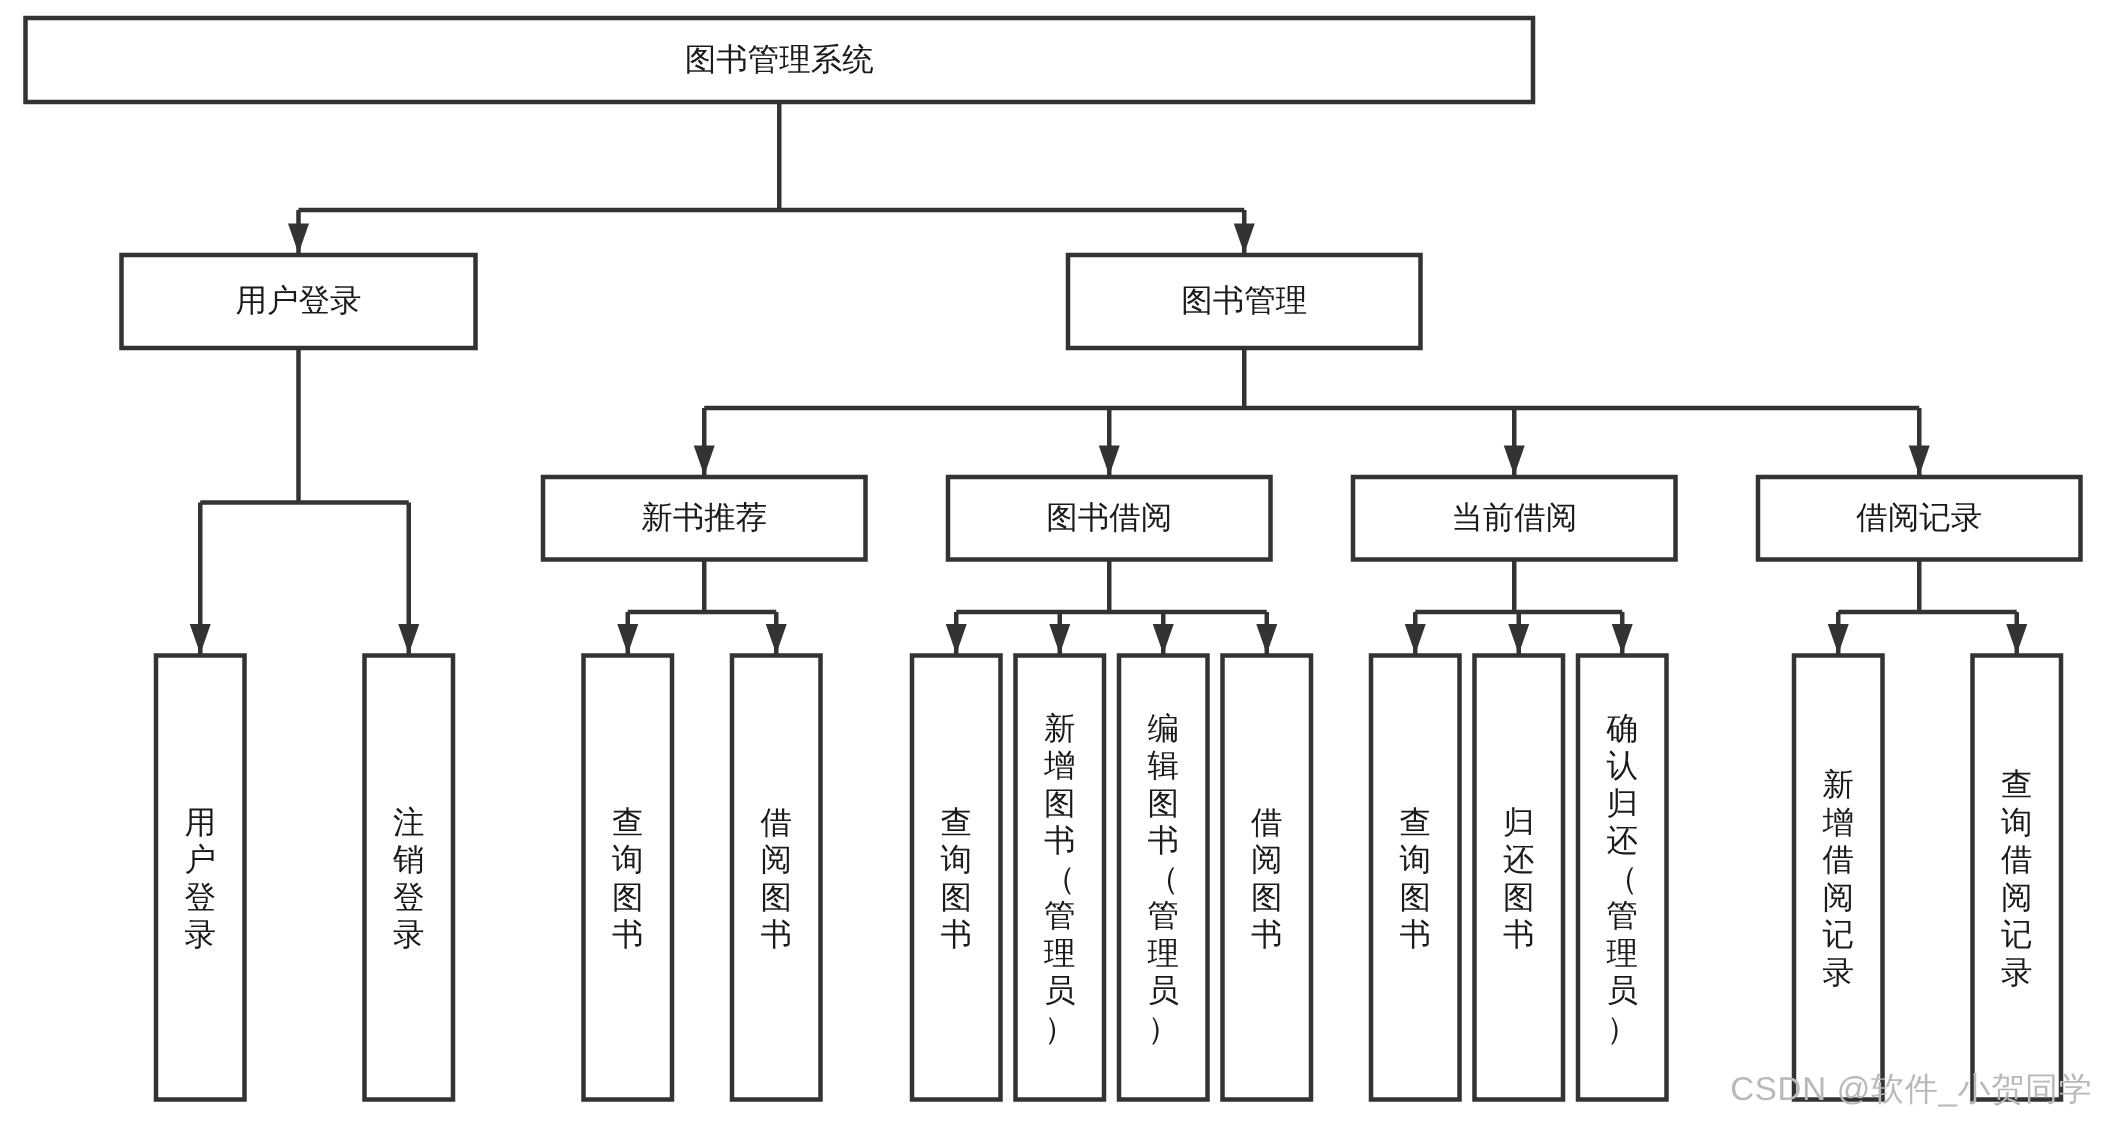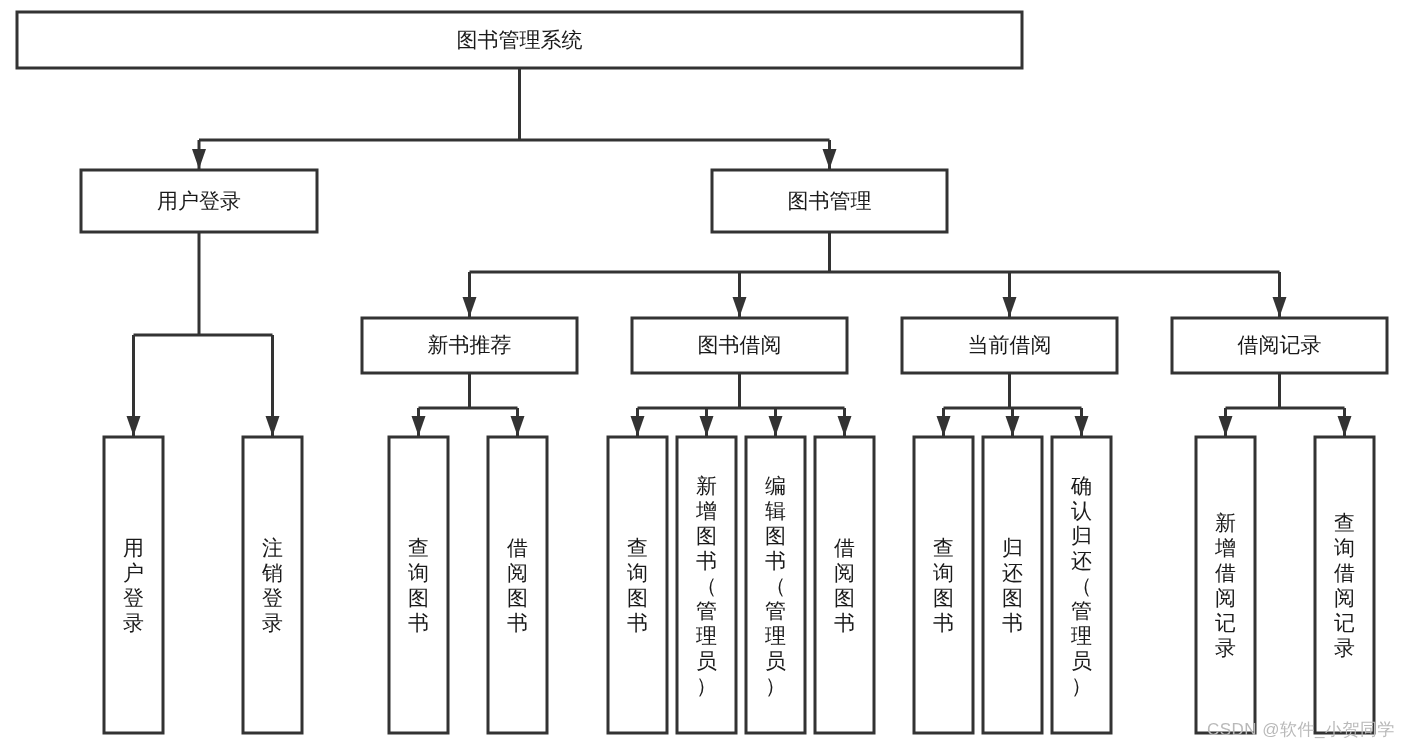--- a/index.html
+++ b/index.html
@@ -47,21 +47,21 @@
   }
   .edge-head {
     fill: #333333;
     stroke: none;
   }
   .watermark {
     position: absolute;
     right: 10px;
     bottom: 6px;
     font-family: "Liberation Sans", "DejaVu Sans", sans-serif;
-    font-size: 17px;
+    font-size: 22px;
     color: #b9b9b9;
     white-space: nowrap;
     letter-spacing: 0.5px;
   }
 </style>
 </head>
 <body>
 
 <svg id="diagram" viewBox="0 0 1405 747">
   <g id="edges">

